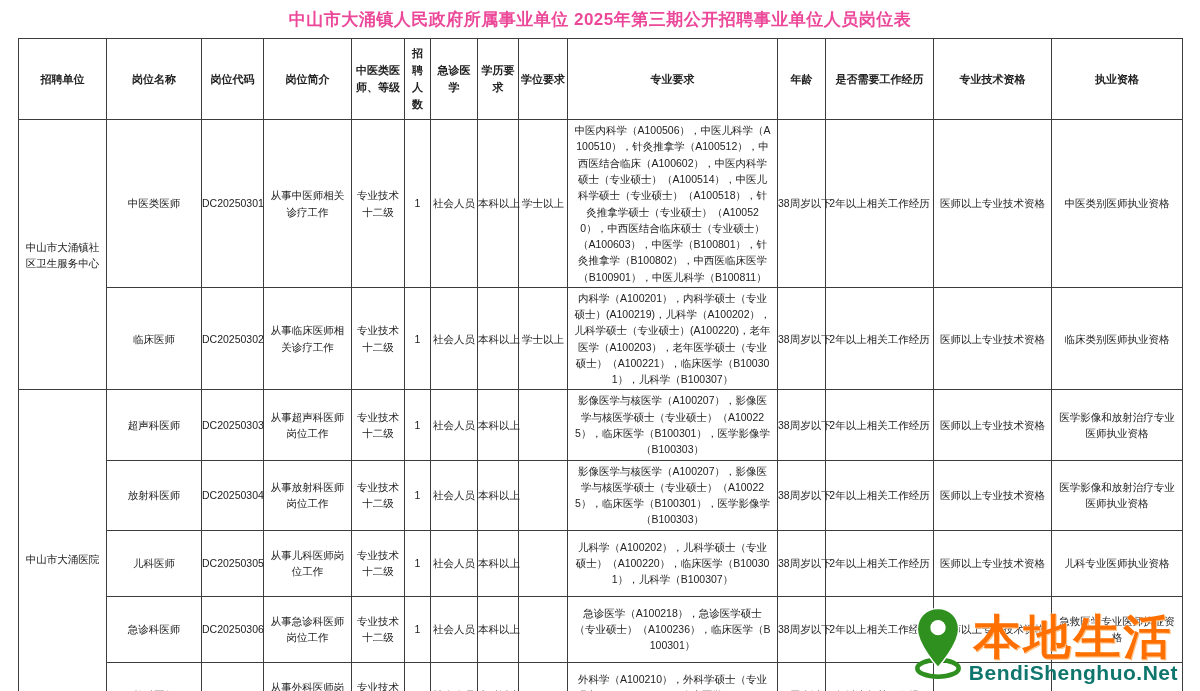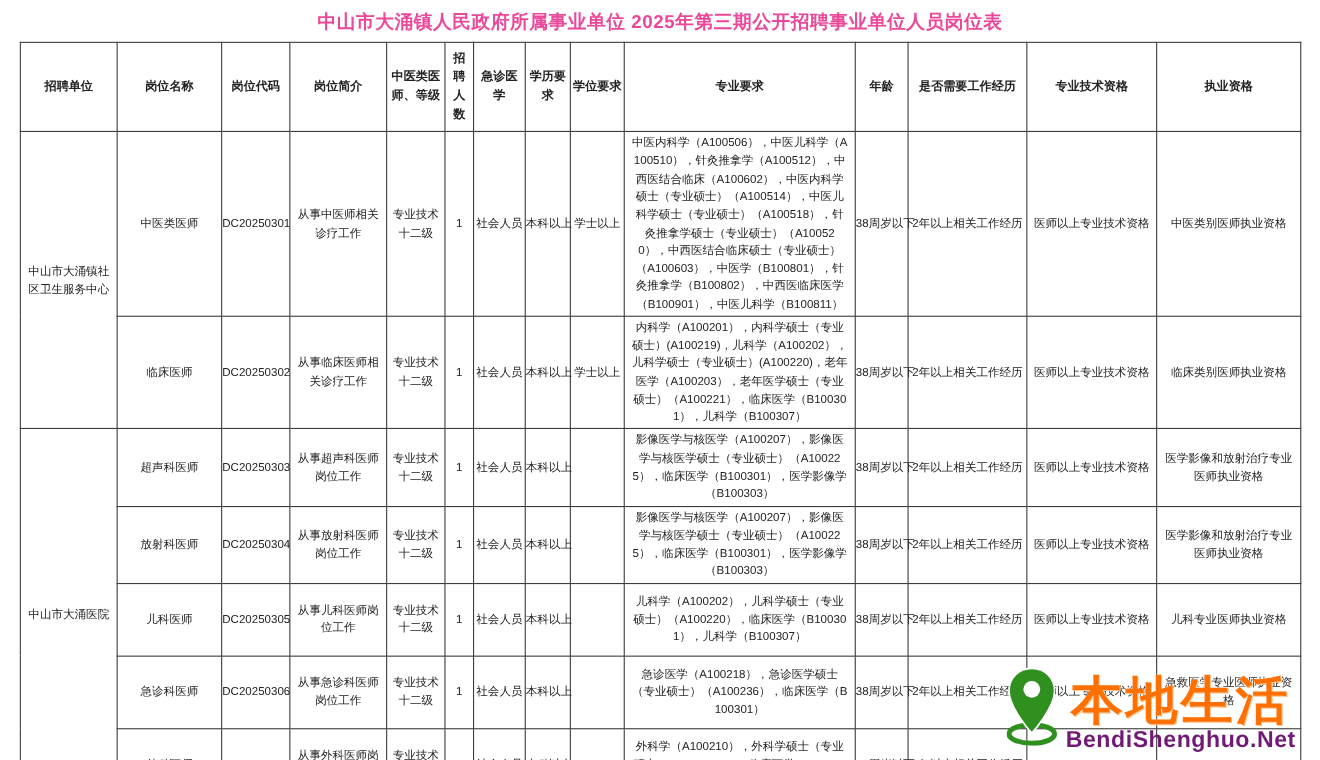--- a/index.html
+++ b/index.html
@@ -33,21 +33,21 @@
     position:absolute;right:22px;bottom:8px;display:flex;align-items:flex-end;
     gap:8px;z-index:5;pointer-events:none;
   }
   .wm-text{display:flex;flex-direction:column;align-items:center;line-height:1;}
   .wm-brand{
     font-weight:900;font-size:47px;letter-spacing:3px;
     color:#ff7000;
     text-shadow:0 0 2px #fff,1px 1px 0 #ffb266;
   }
   .wm-site{
-    font-weight:700;font-size:21px;color:#701a75;letter-spacing:.5px;margin-top:2px;
+    font-weight:700;font-size:21px;color:#0f766e;letter-spacing:.5px;margin-top:2px;
   }
 </style>
 </head>
 <body>
 
 <div class="title">中山市大涌镇人民政府所属事业单位 2025年第三期公开招聘事业单位人员岗位表</div>
 
 <table>
   <colgroup>
     <col style="width:88px">

